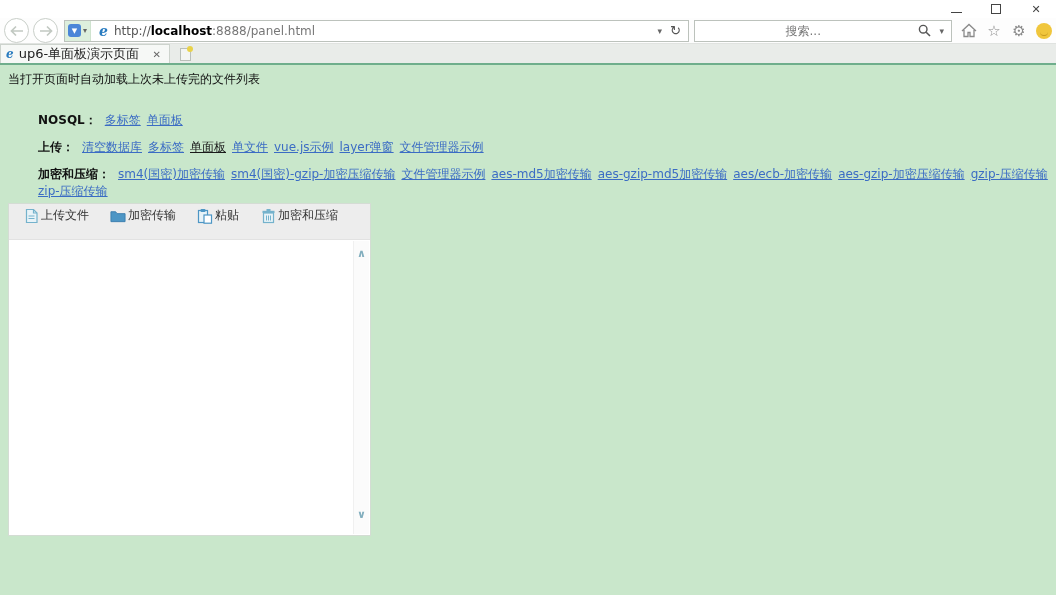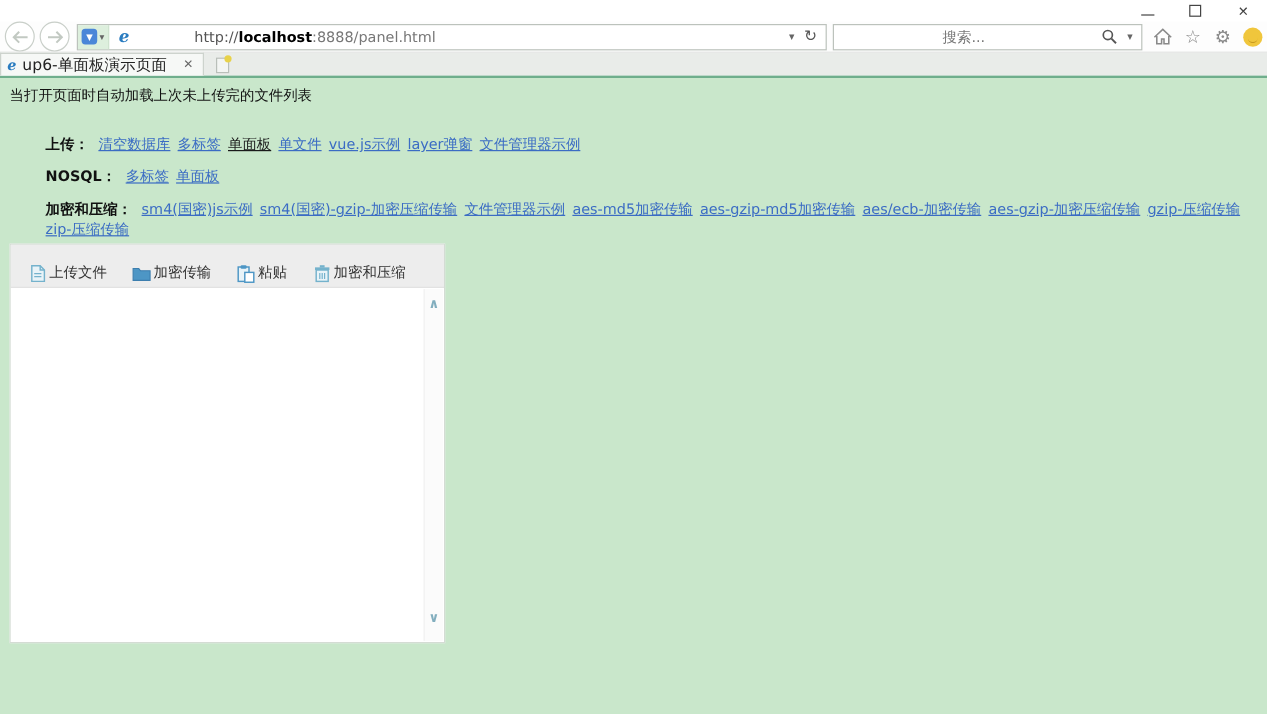--- a/index.html
+++ b/index.html
@@ -16,21 +16,21 @@
 
   
   .navbar { height:26px; background:#fdfdfd; display:flex; align-items:center; border-bottom:1px solid #e0e3e0; }
   .nav-circle { width:25px; height:25px; border-radius:50%; border:1px solid #c9cfc9; display:flex; align-items:center; justify-content:center; margin-left:4px; background:#fff; flex:0 0 auto; }
   .nav-circle svg { display:block; }
   .addressbar { display:flex; align-items:center; height:22px; border:1px solid #bcc2bc; background:#fff; margin-left:6px; width:625px; flex:0 0 auto; }
   .zone-btn { display:flex; align-items:center; height:100%; padding:0 3px; background:#ddefdd; border-right:1px solid #cfe3cf; }
   .zone-ico { width:13px; height:13px; background:#4a86d8; border-radius:3px; color:#fff; font-size:7px; display:flex; align-items:center; justify-content:center; }
   .zone-caret { font-size:8px; color:#666; margin-left:2px; }
   .ie-e { font-family:"DejaVu Serif","Liberation Serif",serif; font-style:italic; font-weight:bold; color:#2a7cc0; font-size:14px; margin:0 6px 0 8px; }
-  .url { flex:1; white-space:nowrap; overflow:hidden; font-size:12px; color:#777;margin-left:48px; }
+  .url { flex:1; white-space:nowrap; overflow:hidden; font-size:12px; color:#777; }
   .url b { color:#000; }
   .url .pfx { color:#555; }
   .addr-right { display:flex; align-items:center; gap:8px; padding:0 7px; }
   .caret { font-size:9px; color:#666; }
   .refresh { font-size:13px; color:#555; }
   .searchbox { display:flex; align-items:center; height:22px; border:1px solid #bcc2bc; background:#fff; margin-left:5px; width:258px; flex:0 0 auto; }
   .searchbox input { border:none; outline:none; flex:1; font:12px "DejaVu Sans","Liberation Sans",sans-serif; color:#333; padding:0 6px; background:transparent;text-align:center; }
   .searchbox input::placeholder { color:#777; }
   .nav-icons { display:flex; align-items:center; gap:7px; margin-left:8px; }
   .nav-ico { width:18px; height:18px; display:flex; align-items:center; justify-content:center; color:#8a8a8a; font-size:15px; }
@@ -52,21 +52,21 @@
   .page { position:relative; height:530px; background:#c9e7cb; padding:6px 0 0 8px; overflow:hidden; }
   .page-title { font-size:13px; font-weight:bold; color:#111; margin:2px 0 11px; }
   .page-subtitle { font-size:12px; color:#111; margin:0 0 24px; }
   .link-row { margin:0 0 10px 30px; font-size:12px; color:#111; }
   .link-row b { margin-right:8px; }
   .demo-link { margin-right:6px; text-decoration:underline; color:#3b6cc4; cursor:pointer; white-space:nowrap; }
   .demo-link.dark { color:#1a1a1a; }
 
   
   .panel { position:absolute; left:8px; top:138px; width:363px; height:333px; background:#fff; border:1px solid #d4dcd4; }
-  .toolbar { height:36px; background:#ededed; border-bottom:1px solid #e2e2e2; display:flex; align-items:flex-end; padding-left:10px; gap:13px; }
+  .toolbar { height:36px; background:#ededed; border-bottom:1px solid #e2e2e2; display:flex; align-items:flex-start; padding-left:10px; gap:13px; }
   .tb-btn { display:flex; align-items:center; gap:2px; padding:3px 4px; color:#333; font-size:12px; cursor:pointer; }
   .tb-icon { width:16px; height:16px; display:flex; align-items:center; justify-content:center; }
   .panel-body { position:absolute; left:0; right:0; top:36px; bottom:0; background:#fff; }
   .scrollbar { position:absolute; top:1px; right:1px; bottom:1px; width:16px; background:#fbfbfb; border-left:1px solid #f0f0f0; display:flex; flex-direction:column; justify-content:space-between; align-items:center; padding:7px 0 14px; }
   .scroll-arrow { color:#82aebe; font-size:11px; font-weight:bold; line-height:1; }
 </style>
 </head>
 <body>
 
 <div class="browser">
@@ -148,23 +148,23 @@
     <div class="newtab">
       <span class="newtab-page"></span>
     </div>
   </div>
 
   <div class="page-topline"></div>
   <div class="page">
     <div class="page-subtitle">当打开页面时自动加载上次未上传完的文件列表</div>
 
     <div>
+        <div class="link-row"><b>NOSQL：</b><a class="demo-link">多标签</a><a class="demo-link">单面板</a></div>
         <div class="link-row"><b>上传：</b><a class="demo-link">清空数据库</a><a class="demo-link">多标签</a><a class="demo-link dark">单面板</a><a class="demo-link">单文件</a><a class="demo-link">vue.js示例</a><a class="demo-link">layer弹窗</a><a class="demo-link">文件管理器示例</a></div>
-        <div class="link-row"><b>NOSQL：</b><a class="demo-link">多标签</a><a class="demo-link">单面板</a></div>
-        <div class="link-row"><b>加密和压缩：</b><a class="demo-link">sm4(国密)js示例</a><a class="demo-link">sm4(国密)-gzip-加密压缩传输</a><a class="demo-link">文件管理器示例</a><a class="demo-link">aes-md5加密传输</a><a class="demo-link">aes-gzip-md5加密传输</a><a class="demo-link">aes/ecb-加密传输</a><a class="demo-link">aes-gzip-加密压缩传输</a><a class="demo-link">gzip-压缩传输</a><a class="demo-link">zip-压缩传输</a></div>
+        <div class="link-row"><b>加密和压缩：</b><a class="demo-link">sm4(国密)加密传输</a><a class="demo-link">sm4(国密)-gzip-加密压缩传输</a><a class="demo-link">文件管理器示例</a><a class="demo-link">aes-md5加密传输</a><a class="demo-link">aes-gzip-md5加密传输</a><a class="demo-link">aes/ecb-加密传输</a><a class="demo-link">aes-gzip-加密压缩传输</a><a class="demo-link">gzip-压缩传输</a><a class="demo-link">zip-压缩传输</a></div>
         <div class="link-row"><b>下载：</b><a class="demo-link">清空数据库</a><a class="demo-link dark">下载示例</a><a class="demo-link">ligerui示例</a></div>
       </div>
 
     <div class="panel">
       <div class="toolbar">
           <div class="tb-btn">
             <span class="tb-icon">
               <svg width="15" height="16" viewBox="0 0 15 16">
                 <path d="M2.5 1.5h7l3.5 3.5v9.5h-10.5z" fill="#e8f3f8" stroke="#74b2cc" stroke-width="1.2"></path>
                 <path d="M9.5 1.5v3.5h3.5" fill="none" stroke="#74b2cc" stroke-width="1.2"></path>

